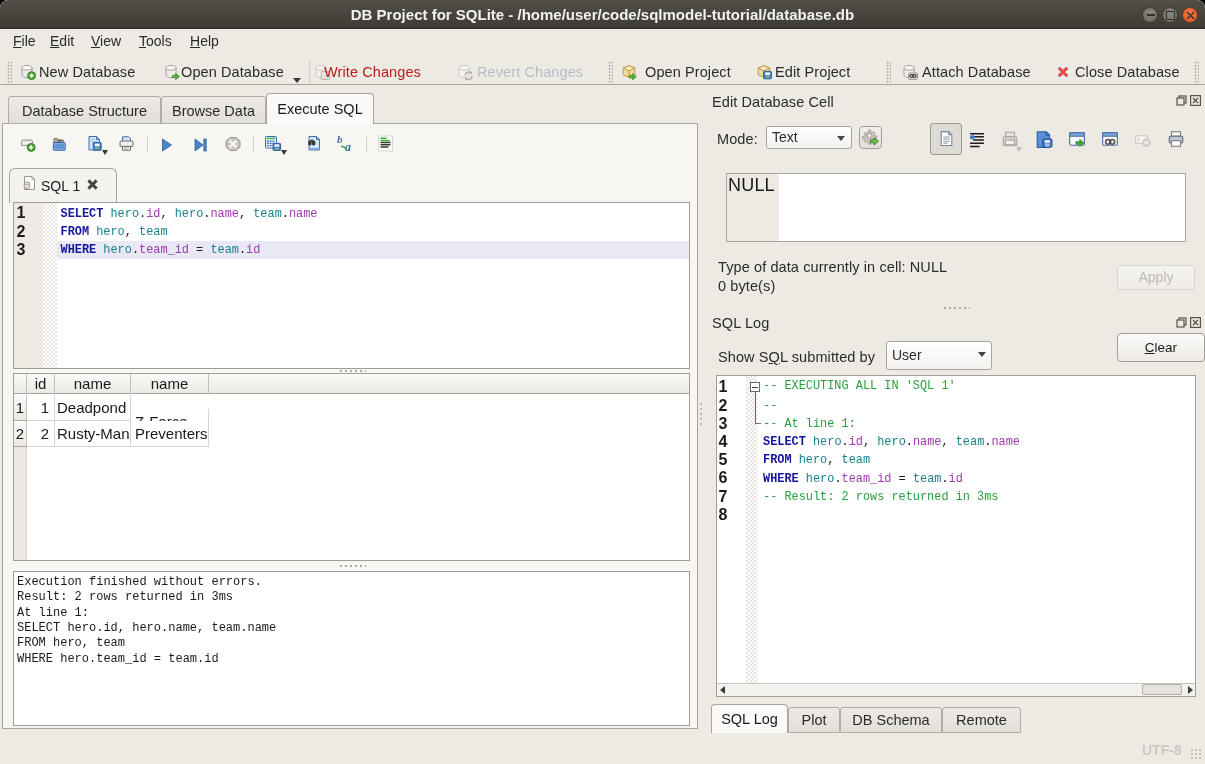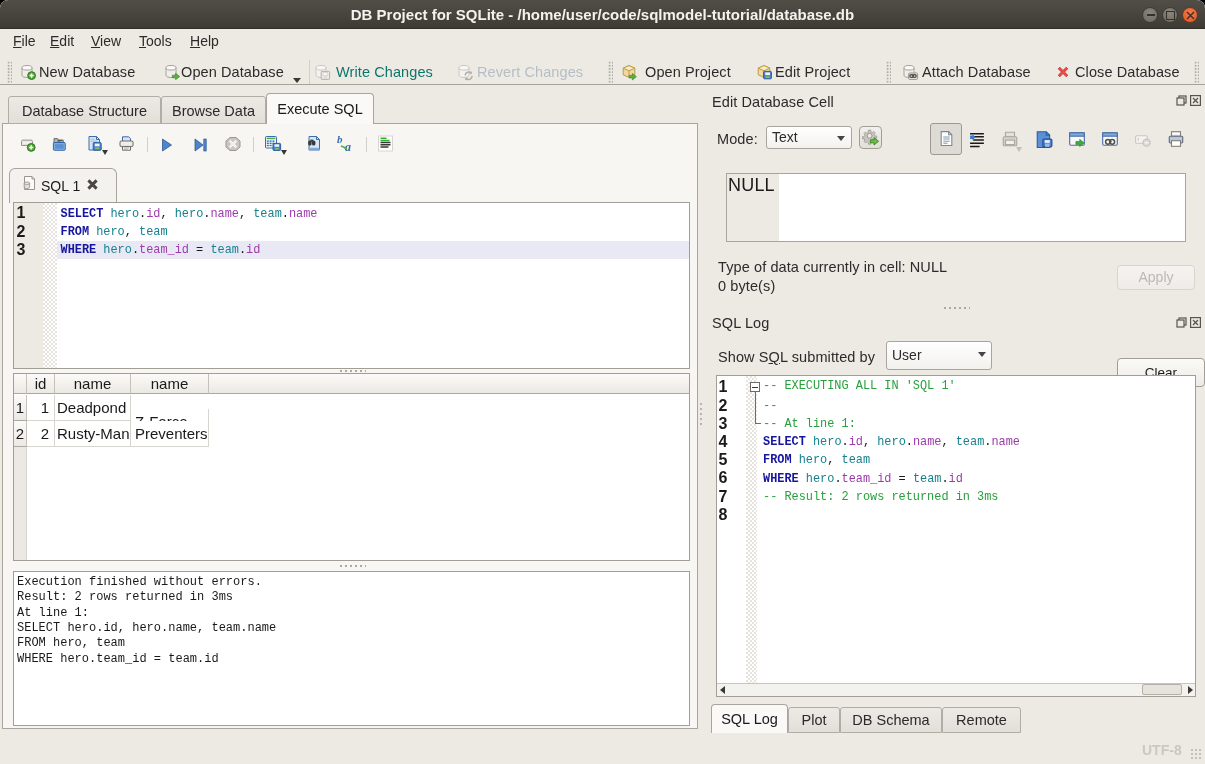--- a/index.html
+++ b/index.html
@@ -66,21 +66,21 @@
 <div class="tbtxt" style="left:181px">Open Database</div>
 <div class="carr" style="left:293px;top:24px;border-top-color:#3A3833"></div>
 <div class="sep" style="left:309px;top:6px"></div>
 <svg class="a" style="left:314px;top:9.5px" width="17" height="17" viewBox="0 0 17 17">
         <path d="M2 3.8v7.4c0 1.3 2.2 2.3 5 2.3s5-1 5-2.3V3.8z" fill="#F4F2F0" stroke="#CBC8C2"></path>
         <ellipse cx="7" cy="3.8" rx="5" ry="2.3" fill="#F8F7F5" stroke="#CBC8C2"></ellipse>
         <rect x="7.2" y="7.4" width="8.4" height="8" rx=".8" fill="#EDEBE8" stroke="#B3B0AA"></rect>
         <rect x="9" y="8.4" width="4.8" height="2.8" fill="#F9F8F7" stroke="#C4C1BB" stroke-width=".5"></rect>
         <rect x="9.6" y="12.4" width="3.6" height="2" fill="#DCDAD5"></rect>
       </svg>
-<div class="tbtxt" style="left:336px;color:#0f766e">Write Changes</div>
+<div class="tbtxt" style="left:324px;color:#b91c1c">Write Changes</div>
 <svg class="a" style="left:457px;top:9.5px" width="17" height="17" viewBox="0 0 17 17">
         <path d="M2 3.8v7.4c0 1.3 2.2 2.3 5 2.3s5-1 5-2.3V3.8z" fill="#F4F2F0" stroke="#CBC8C2"></path>
         <ellipse cx="7" cy="3.8" rx="5" ry="2.3" fill="#F8F7F5" stroke="#CBC8C2"></ellipse>
         <path d="M8.2 11.6a3.6 3.6 0 0 1 6.4-2.2" fill="none" stroke="#B3B0AA" stroke-width="1.5"></path>
         <path d="M14.9 7.2l-.2 3-2.8-1.2z" fill="#B3B0AA"></path>
         <path d="M15 12a3.6 3.6 0 0 1-6.4 2.2" fill="none" stroke="#B3B0AA" stroke-width="1.5"></path>
         <path d="M8.3 16.4l.2-3 2.8 1.2z" fill="#B3B0AA"></path>
       </svg>
 <div class="tbtxt" style="left:477px;color:#B5BDC7">Revert Changes</div>
 <div class="hdl" style="left:608px;top:7px;height:22px"></div>
@@ -343,21 +343,21 @@
       <rect x="1" y="3" width="7" height="7" fill="#EDEAE4" stroke="#57544E" stroke-width="1.2"></rect>
     </svg>
 <svg class="a" style="left:1190px;top:317px" width="11" height="11" viewBox="0 0 11 11">
       <rect x="0.6" y="0.6" width="9.8" height="9.8" fill="none" stroke="#57544E" stroke-width="1.2"></rect>
       <path d="M3 3l5 5M8 3l-5 5" stroke="#57544E" stroke-width="1.3"></path>
     </svg>
 
 <div class="dkt" style="left:718px;top:349px">Show S<span style="text-decoration:underline">Q</span>L submitted by</div>
 <div class="combo" style="left:886px;top:341px;width:106px;height:29px;line-height:27px;padding-left:5px">User</div>
 <div class="carr" style="left:978px;top:352px"></div>
-<div class="btn" style="left:1117px;top:358px;width:88px;height:29px;line-height:27px"><span style="text-decoration:underline">C</span>lear</div>
+<div class="btn" style="left:1117px;top:333px;width:88px;height:29px;line-height:27px"><span style="text-decoration:underline">C</span>lear</div>
 
 <div class="frame" style="left:716px;top:375px;width:480px;height:322px"></div>
 <div class="a hatch" style="left:746px;top:376px;width:11px;height:307px"></div>
 <div class="num" style="left:718.5px;top:378.4px">1</div>
 <div class="num" style="left:718.5px;top:396.6px">2</div>
 <div class="num" style="left:718.5px;top:414.8px">3</div>
 <div class="num" style="left:718.5px;top:433.0px">4</div>
 <div class="num" style="left:718.5px;top:451.2px">5</div>
 <div class="num" style="left:718.5px;top:469.4px">6</div>
 <div class="num" style="left:718.5px;top:487.6px">7</div>

